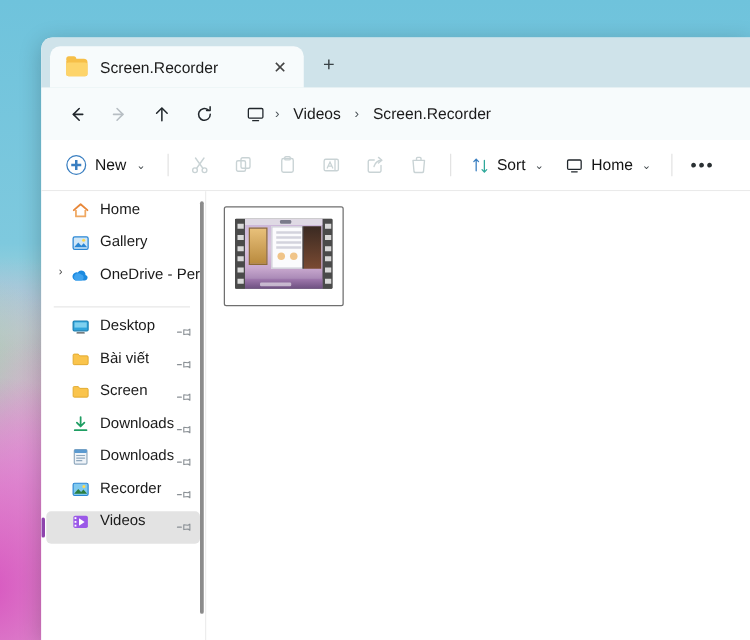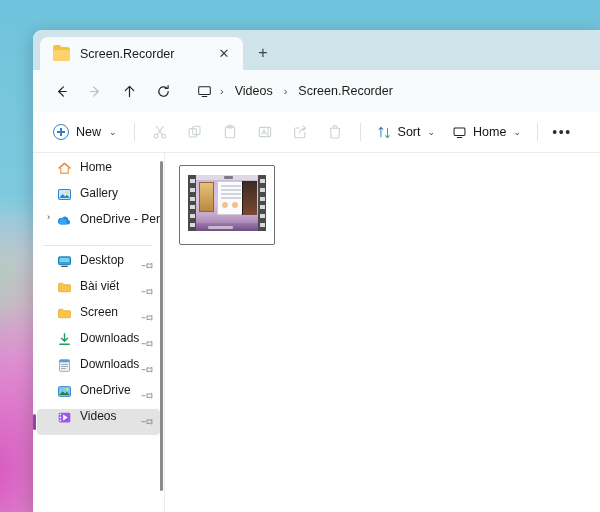--- a/index.html
+++ b/index.html
@@ -586,21 +586,21 @@
 
       <div class="nav-item">
         <span class="nav-expander"></span>
         <span class="nav-ico">
           <svg width="15" height="15" viewBox="0 0 16 16">
               <rect x="1.6" y="2.8" width="12.8" height="10.4" rx="1.2" fill="#7fc9ef" stroke="#2b87d4" stroke-width="1"></rect>
               <path d="M2.4 11.8 L6 7.6 L8.4 10.2 L10.4 8.2 L13.6 11.8 Z" fill="#2b7f43"></path>
               <circle cx="10.8" cy="5.6" r="1.3" fill="#ffd84d"></circle>
             </svg>
         </span>
-        <span class="nav-label">OneDrive</span>
+        <span class="nav-label">Recorder</span>
         <span class="nav-pin">
           <svg width="11" height="11" viewBox="0 0 16 16">
               <path d="M9.5 1.5 L14.5 6.5 L12 7 L9 11 L5 7 L9 4 Z" fill="none" stroke="currentColor" stroke-width="1.3" stroke-linejoin="round"></path>
               <path d="M5 11 L1.8 14.2" stroke="currentColor" stroke-width="1.3" stroke-linecap="round"></path>
             </svg>
         </span>
       </div>
 
       <div class="nav-item selected">
         <span class="nav-expander"></span>

